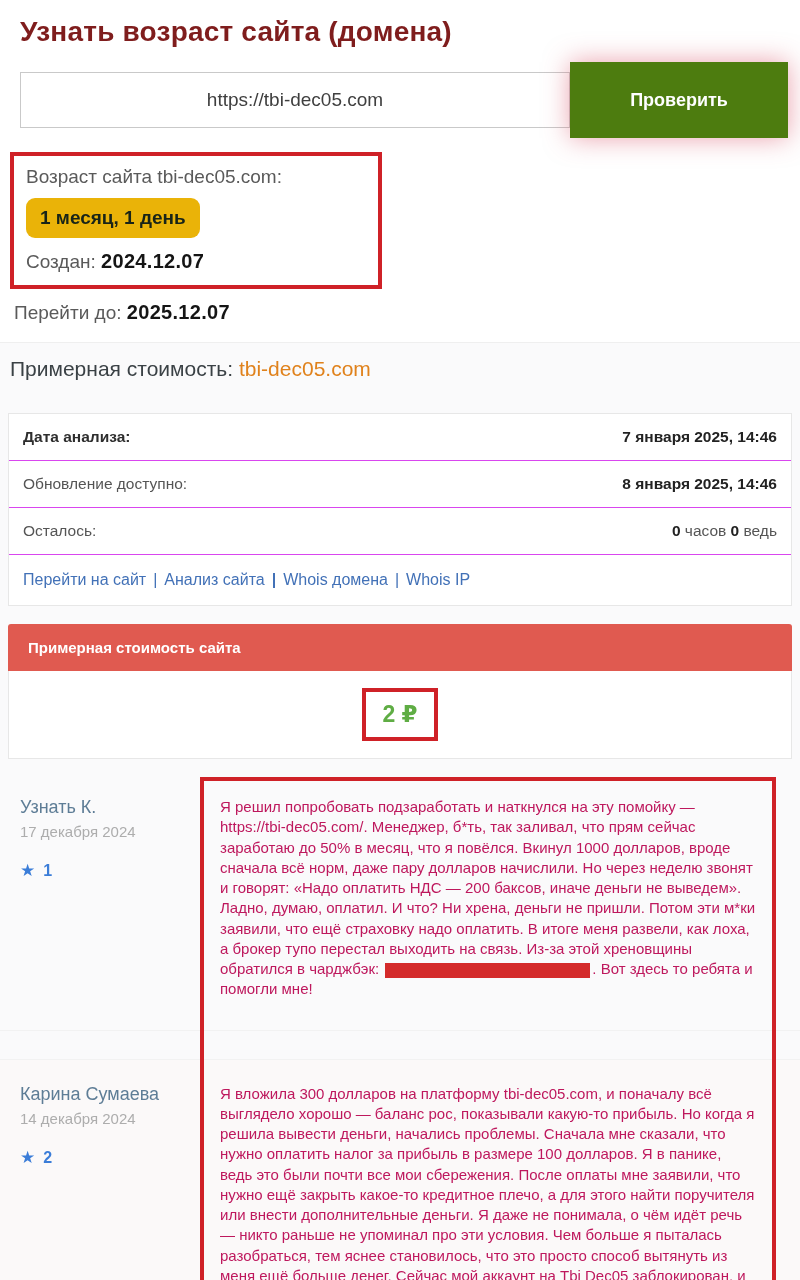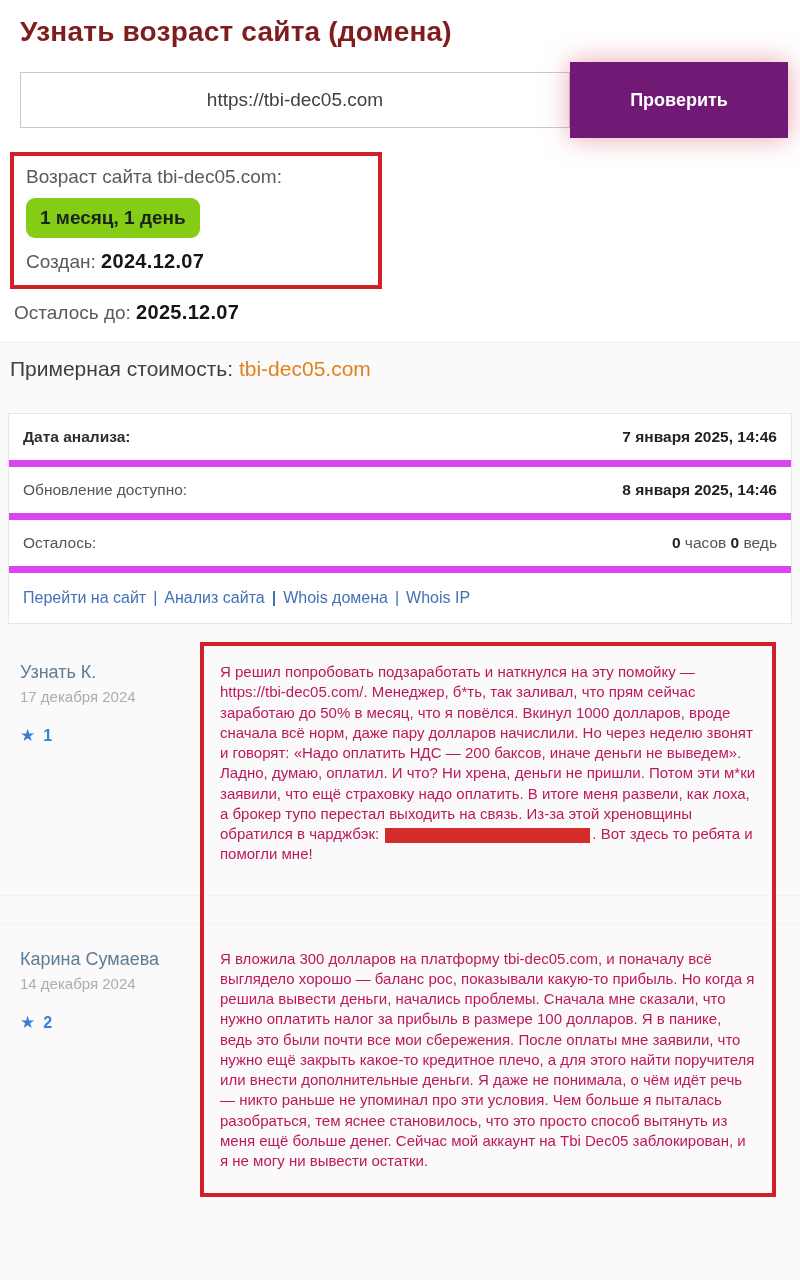--- a/index.html
+++ b/index.html
@@ -15,48 +15,48 @@
     color: #7f1d1d; letter-spacing: .2px;
   }
   .search-row { display: flex; align-items: center; margin: 0 12px 0 20px; height: 80px; }
   .search-input {
     flex: 1; height: 56px; border: 1px solid #c9c9c9; background: #fff;
     text-align: center; font-size: 19px; color: #3f3f3f; outline: none;
     font-family: inherit;
   }
   .check-button {
     width: 218px; height: 76px; border: none; cursor: pointer;
-    background: #701a75; color: #fff; font-weight: 700; font-size: 18px;
+    background: #4d7c0f; color: #fff; font-weight: 700; font-size: 18px;
     box-shadow: 0 0 26px rgba(213,69,91,.5); font-family: inherit;
   }
   .age-box {
     width: 372px; margin: 12px 0 8px 10px; border: 4px solid #cf2127;
     padding: 10px 12px 12px;
   }
   .age-label { font-size: 19px; color: #5a5a5a; margin-bottom: 10px; }
   .age-badge {
-    display: inline-block; background: #84cc16; color: #182418;
+    display: inline-block; background: #eab308; color: #182418;
     font-weight: 700; font-size: 19px; padding: 9px 14px; border-radius: 9px;
   }
   .created-line { margin-top: 12px; font-size: 19px; color: #5a5a5a; }
   .created-line b, .paid-line b { color: #151515; font-size: 20px; letter-spacing: .3px; }
   .paid-line { margin: 12px 0 0 14px; font-size: 19px; color: #5a5a5a; }
   
   .lower {
     margin-top: 18px; background: #fafafb; border-top: 1px solid #efefef;
     padding: 12px 0 40px; min-height: 990px;
   }
   .section-heading { margin: 2px 0 0 10px; font-size: 21px; font-weight: 400; color: #3a4145; }
   .section-heading .domain { color: #e0821c; }
   .info-card {
     margin: 32px 8px 0; background: #fff; border: 1px solid #e7e7e7;
   }
   .info-row {
     display: flex; justify-content: space-between; align-items: center;
-    padding: 14px 14px; border-bottom: 7px solid #d946ef; font-size: 15.5px;
+    padding: 14px 14px; border-bottom: 1px solid #d946ef; font-size: 15.5px;
   }
   .info-row .label { color: #555; }
   .info-row .label.bold { font-weight: 700; color: #2e2e2e; }
   .info-row .value { font-weight: 700; color: #222; }
   .info-row .value .unit { font-weight: 400; color: #555; }
   .links-row { padding: 16px 14px; font-size: 16px; color: #4271b7; }
   .links-row a { color: #4271b7; text-decoration: none; cursor: pointer; }
   .links-row .sep { color: #4271b7; margin: 0 7px; }
   .links-row .sep.bold { font-weight: 700; }
   
@@ -106,21 +106,21 @@
   <input class="search-input" type="text" value="https://tbi-dec05.com" style="">
   <button class="check-button">Проверить</button>
 </div>
 
 <div class="age-box">
   <div class="age-label">Возраст сайта tbi-dec05.com:</div>
   <span class="age-badge">1 месяц, 1 день</span>
   <div class="created-line"><span>Создан: </span><b>2024.12.07</b></div>
 </div>
 
-<div class="paid-line"><span>Осталось до: </span><b>2025.12.07</b></div>
+<div class="paid-line"><span>Перейти до: </span><b>2025.12.07</b></div>
 
 <div class="lower">
 
   <h2 class="section-heading"><span>Примерная стоимость: </span><span class="domain">tbi-dec05.com</span></h2>
 
   <div class="info-card">
     <div class="info-row">
       <span class="label bold">Дата анализа:</span>
       <span class="value">7 января 2025, 14:46</span>
     </div>
@@ -128,20 +128,26 @@
       <span class="label">Обновление доступно:</span>
       <span class="value">8 января 2025, 14:46</span>
     </div>
     <div class="info-row">
       <span class="label">Осталось:</span>
       <span class="value"><b>0</b><span class="unit"> часов </span><b>0</b><span class="unit"> ведь</span></span>
     </div>
     <div class="links-row"><a>Перейти на сайт</a><span class="sep">|</span><a>Анализ сайта</a><span class="sep bold">|</span><a>Whois домена</a><span class="sep">|</span><a>Whois IP</a></div>
   </div>
 
+  <div class="valuation-card">
+    <div class="valuation-header">Примерная стоимость сайта</div>
+    <div class="valuation-body">
+      <span class="price-annotation">2 ₽</span>
+    </div>
+  </div>
 
   <div class="reviews">
     <div class="reviews-annotation"></div>
 
     <div class="review-row">
       <div class="review-meta">
         <div class="review-name">Узнать К.</div>
         <div class="review-date">17 декабря 2024</div>
         <div class="review-rating"><span class="star-glyph">★</span><span class="rating-count">1</span></div>
       </div>

